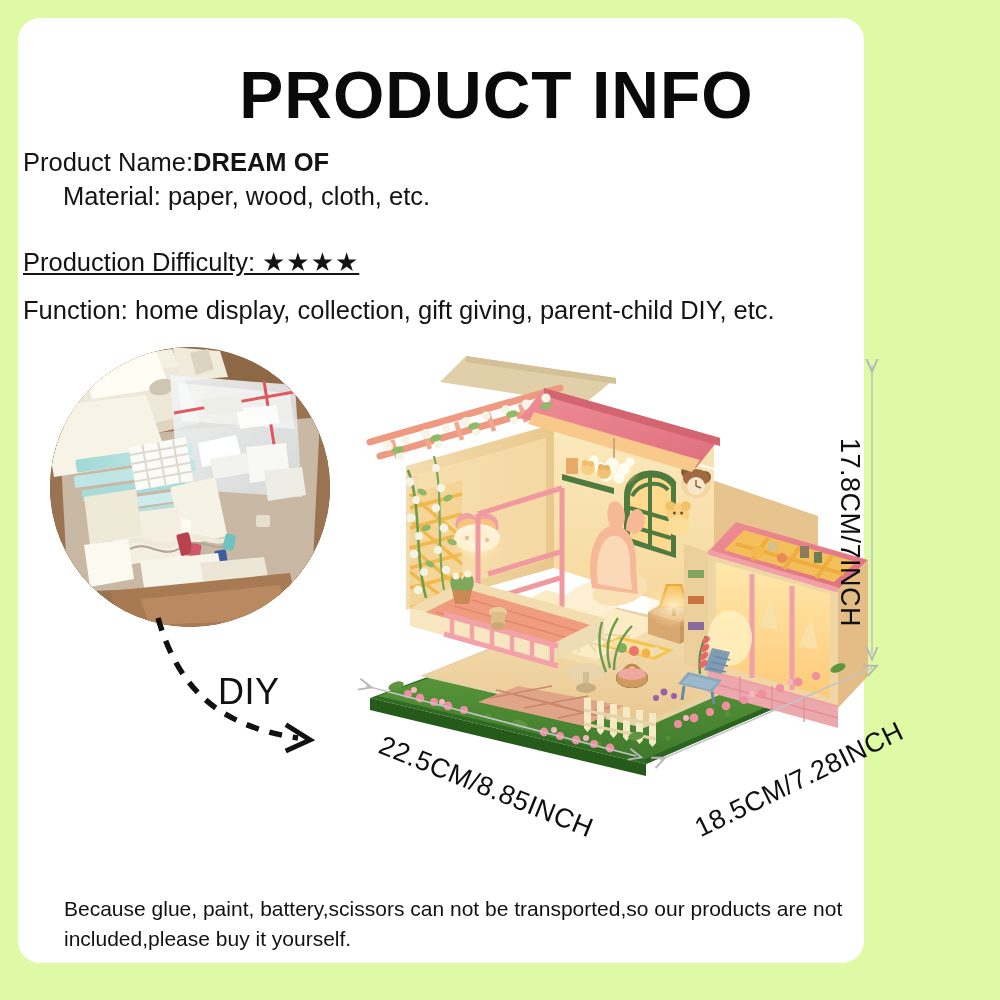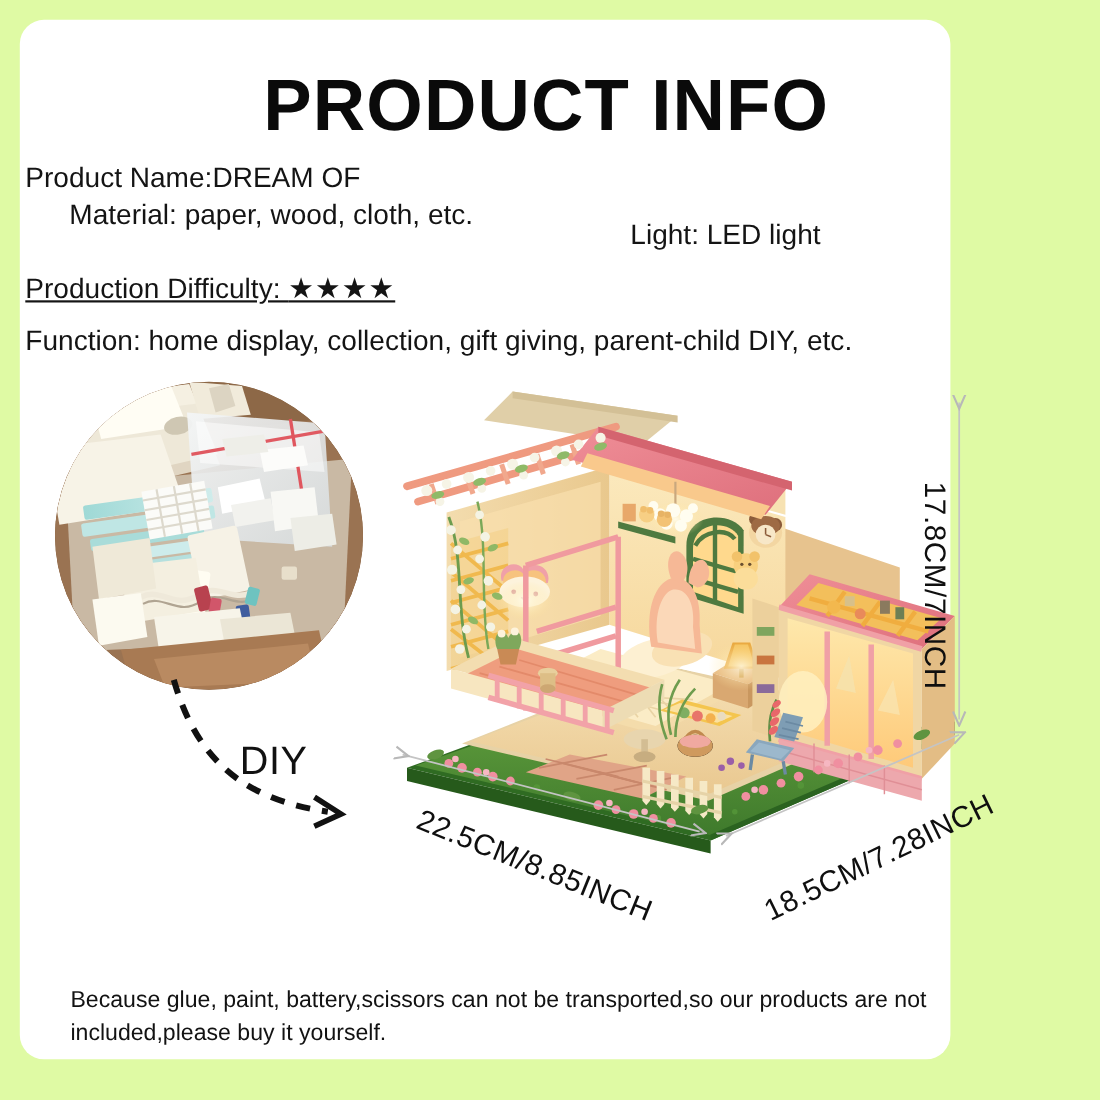--- a/index.html
+++ b/index.html
@@ -36,21 +36,21 @@
   }
 
   
   .spec-row {
     position: absolute;
     font-size: 25.5px;
     color: #141414;
     white-space: nowrap;
     line-height: 1.1;
   }
-  .bold { font-weight: normal; }
+  .bold { font-weight: bold; }
   .stars { letter-spacing: 1px; font-size: 26px; }
 
   #r-name      { left: 5px;   top: 130px; }
   #r-material  { left: 5px;   top: 164px; margin-left: 40px; }
   #r-difficulty{ left: 5px;   top: 230px; text-decoration: underline; }
   #r-function  { left: 5px;   top: 278px; }
   #r-light     { left: 555px; top: 182px; }
   #r-music     { left: 555px; top: 230px; }
 
   
@@ -145,23 +145,20 @@
     </div>
 
     <div class="spec-row" id="r-difficulty">
       <span>Production Difficulty: </span><span class="stars">★★★★</span>
     </div>
 
     <div class="spec-row" id="r-function">
       <span>Function: </span><span>home display, collection, gift giving, parent-child DIY, etc.</span>
     </div>
 
-    <div class="spec-row" id="r-light">
-      <span>Light: </span><span>LED light</span>
-    </div>
 
 
     <div id="parts-photo">
       <svg viewBox="0 0 280 280" xmlns="http://www.w3.org/2000/svg">
         <defs>
           <clipPath id="circClip">
               <circle cx="140" cy="140" r="140"></circle>
             </clipPath>
           <linearGradient id="bagG" x1="0" y1="0" x2="1" y2="1">
             <stop offset="0" stop-color="#f4f6f7" stop-opacity="0.92"></stop>

